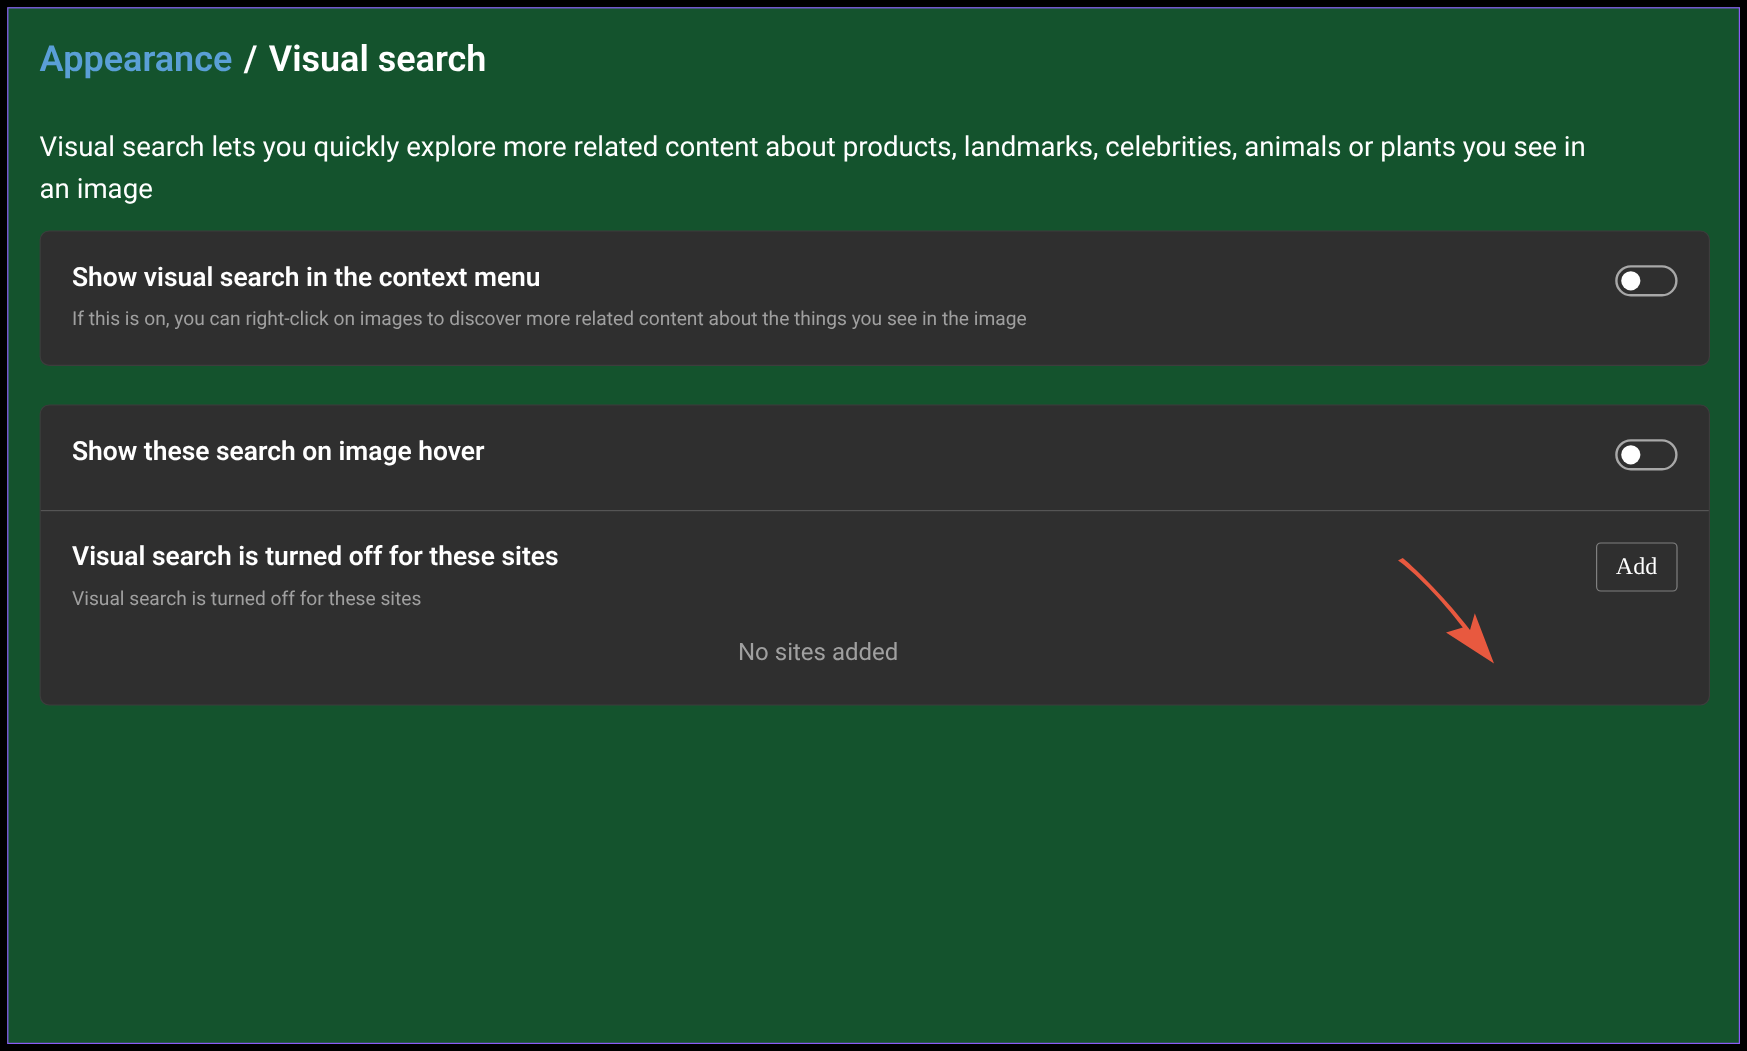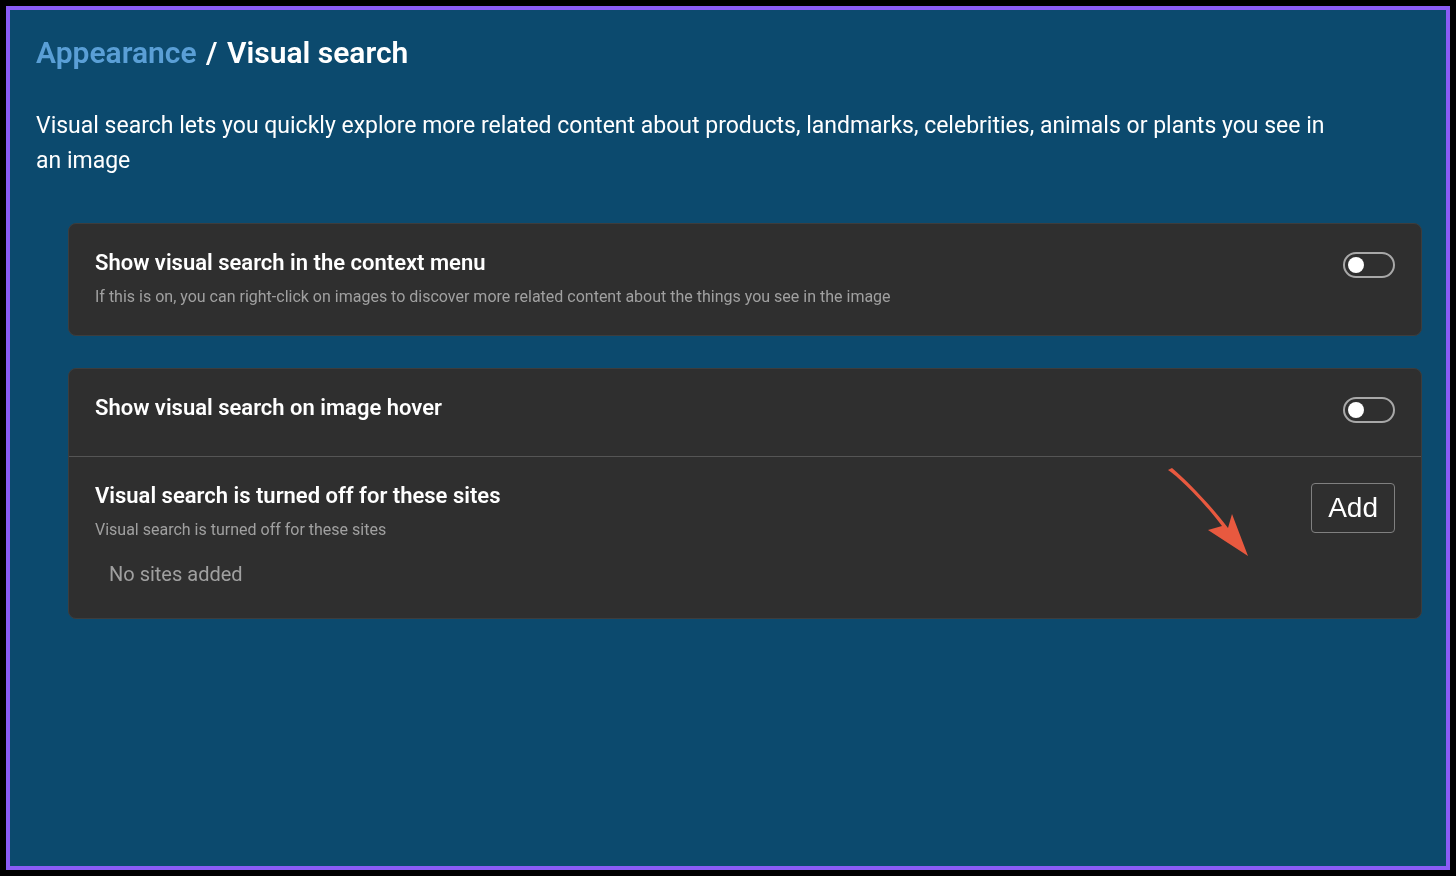--- a/index.html
+++ b/index.html
@@ -5,51 +5,50 @@
   * { box-sizing: border-box; margin: 0; padding: 0; }
   html, body { width: 1456px; height: 876px; }
   body {
     background: #000;
     font-family: -apple-system, BlinkMacSystemFont, "Segoe UI", Roboto, Helvetica, Arial, sans-serif;
     padding: 6px;
   }
   .frame {
     width: 100%;
     height: 100%;
-    background: #0c4a6e;
-    border: 4px solid #8b5cf6;
+    background: #14532d;
+    border: 1px solid #8b5cf6;
     padding: 24px 24px 24px 26px;
   }
   .breadcrumb {
     font-size: 30px;
     font-weight: 600;
     line-height: 1.25;
     margin-bottom: 36px;
     color: #fff;
   }
   .breadcrumb .parent {
     color: #5a9fd6;
   }
   .breadcrumb .sep {
     color: #fff;
     margin: 0 2px;
   }
   .intro {
     color: #ffffff;
     font-size: 23px;
     line-height: 1.55;
-    margin-bottom: 44px;
+    margin-bottom: 16px;
     max-width: 1310px;
   }
   .card {
     background: #2f2f2f;
     border: 1px solid #3d3d3d;
     border-radius: 8px;
     margin-bottom: 32px;
-    margin-left: 32px;
   }
   .row {
     display: flex;
     align-items: flex-start;
     justify-content: space-between;
     padding: 26px 26px 26px 26px;
     position: relative;
   }
   .divider {
     height: 1px;
@@ -87,31 +86,32 @@
     width: 16px;
     height: 16px;
     border-radius: 50%;
     background: #ffffff;
   }
   .add-btn {
     flex: 0 0 auto;
     border: 1px solid #808080;
     background: transparent;
     color: #ffffff;
-    font-size: 28px;
+    font-size: 20px;
     padding: 8px 16px;
     border-radius: 4px;
     cursor: pointer;
-    font-family: Liberation Sans, sans-serif;
+    font-family: Liberation Serif, serif;
     margin-top: 0;
   }
   .empty {
     color: #a0a0a0;
     font-size: 20px;
     padding: 20px 0 6px 14px;
+    text-align: center;
   }
   
   .arrow-wrap {
     position: absolute;
     left: 1140px;
     top: 448px;
     pointer-events: none;
   }
 </style>
 </head>
@@ -135,21 +135,21 @@
       </div>
       <div class="toggle" role="switch" aria-checked="false">
         <div class="knob"></div>
       </div>
     </div>
   </div>
 
   <div class="card">
     <div class="row">
       <div class="row-text">
-        <div class="row-title">Show visual search on image hover</div>
+        <div class="row-title">Show these search on image hover</div>
       </div>
       <div class="toggle" role="switch" aria-checked="false">
         <div class="knob"></div>
       </div>
     </div>
 
     <div class="divider"></div>
 
     <div class="row" style="padding-bottom:26px;">
       <div class="row-text">

